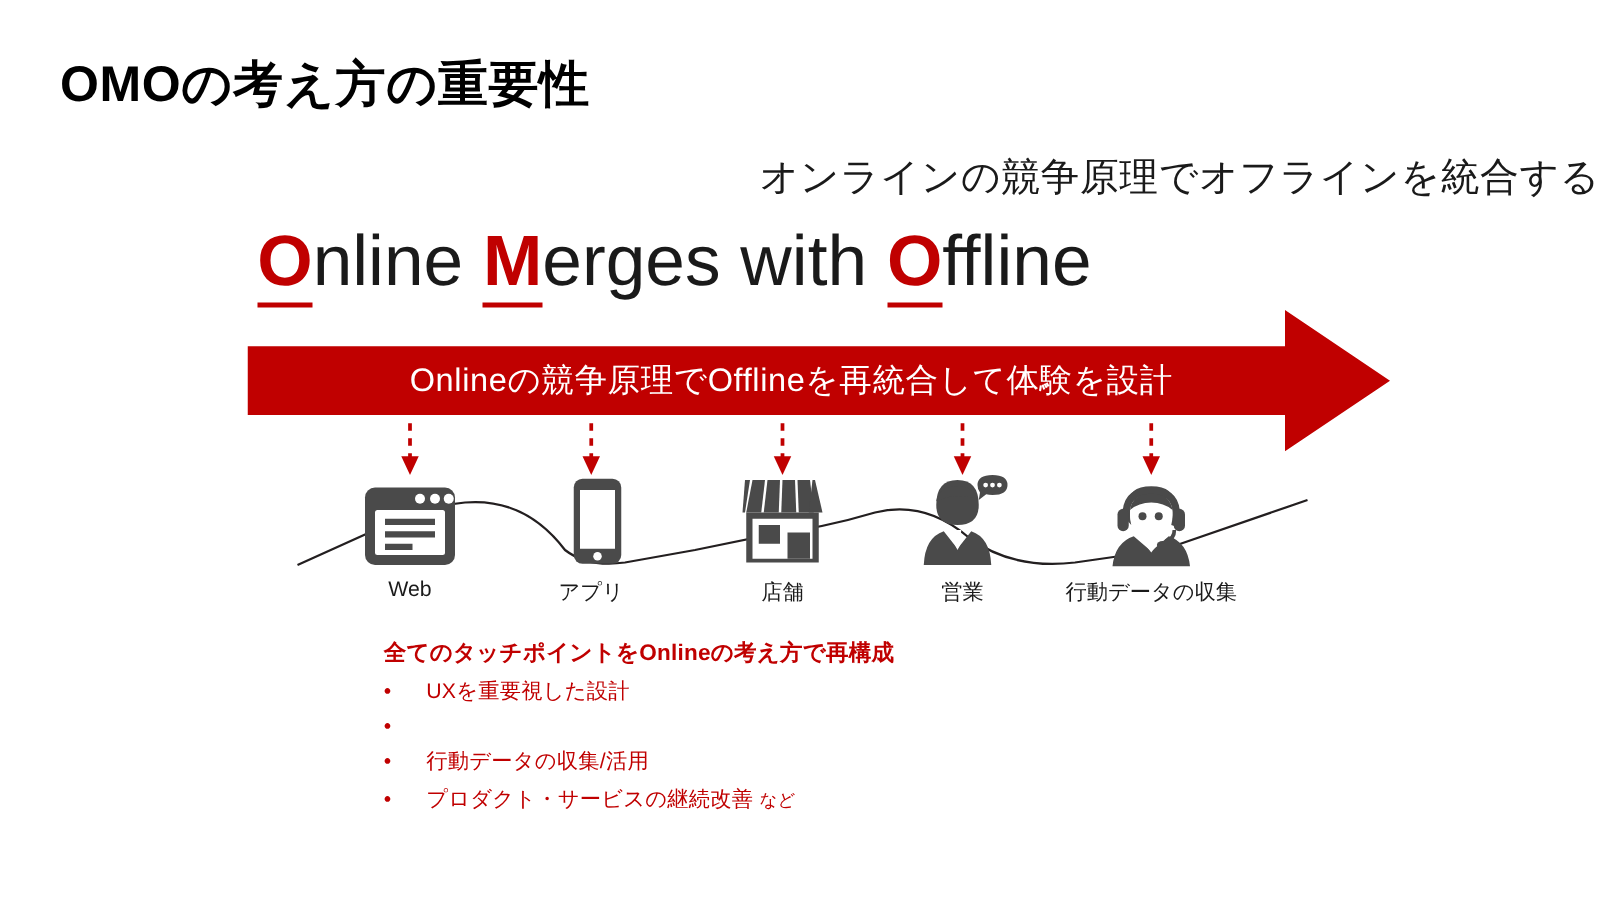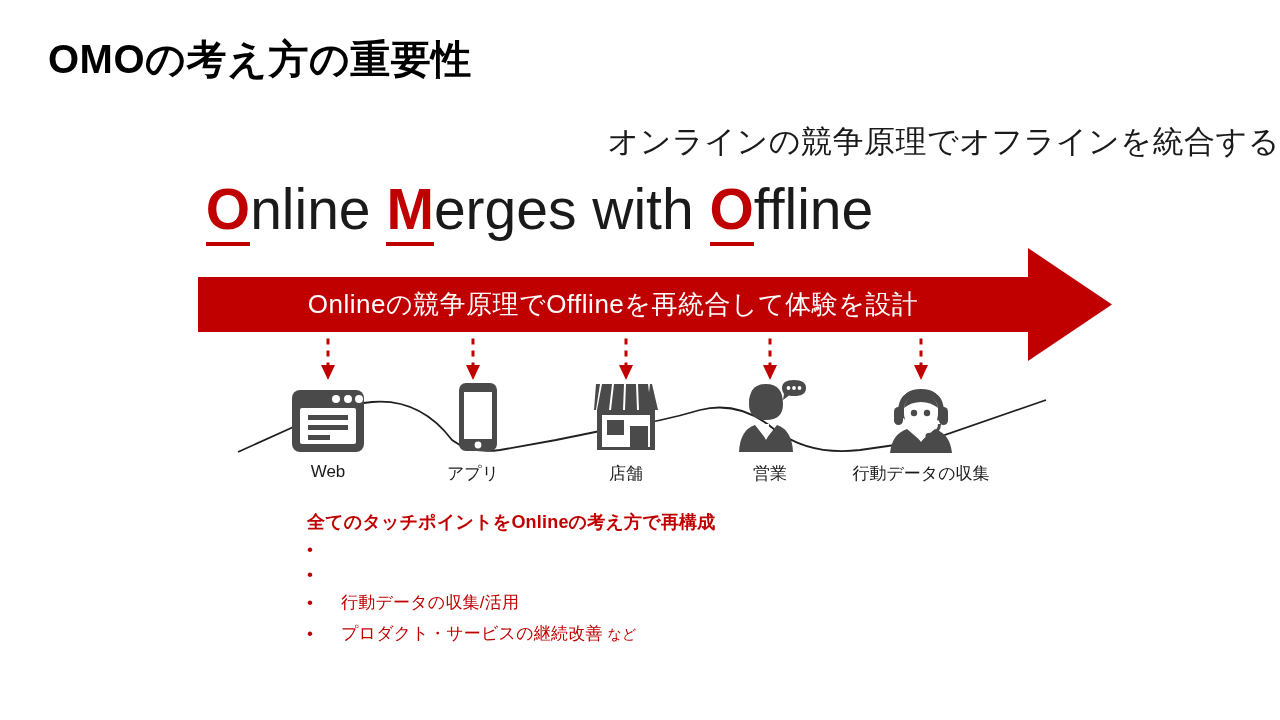--- a/index.html
+++ b/index.html
@@ -7,21 +7,21 @@
     width:1280px;height:720px;
     background:#ffffff;
     font-family:"Liberation Sans","DejaVu Sans",sans-serif;
     overflow:hidden;
     position:relative;
   }
   .slide{position:absolute;inset:0;}
 
   
   .slide-title{
-    position:absolute;left:48px;top:32px;
+    position:absolute;left:48px;top:40px;
     font-size:40px;font-weight:bold;color:#000000;
     letter-spacing:0.5px;white-space:nowrap;
   }
 
   
   .subtitle{
     position:absolute;left:0;top:121px;width:1280px;
     text-align:right;
     font-size:31px;color:#1a1a1a;font-weight:normal;
     letter-spacing:0.5px;
@@ -43,21 +43,21 @@
   
   .arrow-wrap{
     position:absolute;left:198px;top:248px;
     width:914px;height:113px;
   }
   .arrow-svg{display:block;width:914px;height:113px;}
   .arrow-label{
     position:absolute;left:0;top:0;width:830px;height:113px;
     display:flex;align-items:center;justify-content:center;
     color:#ffffff;font-size:26px;letter-spacing:0.5px;
-    pointer-events:none;white-space:nowrap;
+    pointer-events:none;white-space:nowrap;padding-left:20px;
   }
 
   
   .drops{position:absolute;left:0;top:338px;width:1280px;height:48px;}
 
   
   .touchpoints{position:absolute;left:0;top:378px;width:1280px;height:110px;}
   .tp{
     position:absolute;top:0;width:150px;
     display:flex;flex-direction:column;align-items:center;
@@ -224,20 +224,21 @@
       <div class="tp-label">行動データの収集</div>
     </div>
 
   </div>
 
   <div class="bullets">
     <div class="bullets-head">全てのタッチポイントをOnlineの考え方で再構成</div>
 
     <div class="bullet-row">
       <span class="bullet-dot">•</span>
+      <span class="bullet-text">UXを重要視した設計</span>
     </div>
 
     <div class="bullet-row">
       <span class="bullet-dot">•</span>
     </div>
 
     <div class="bullet-row">
       <span class="bullet-dot">•</span>
       <span class="bullet-text">行動データの収集/活用</span>
     </div>

